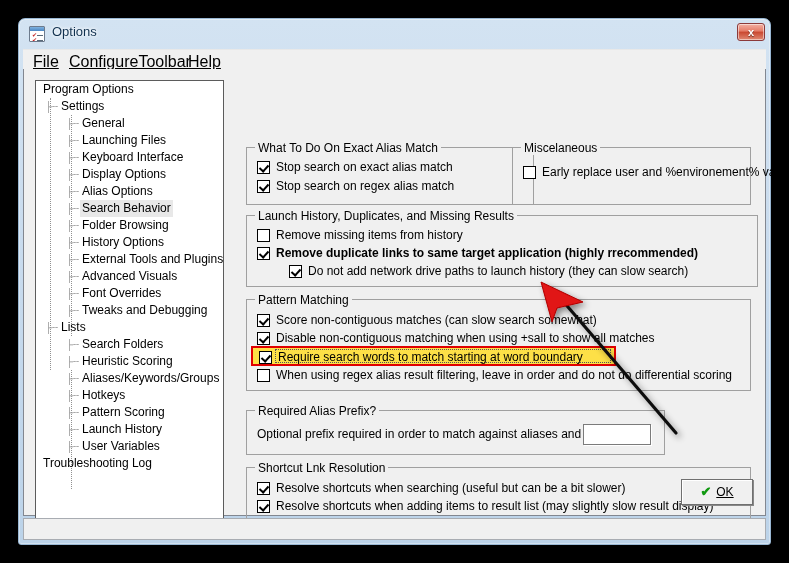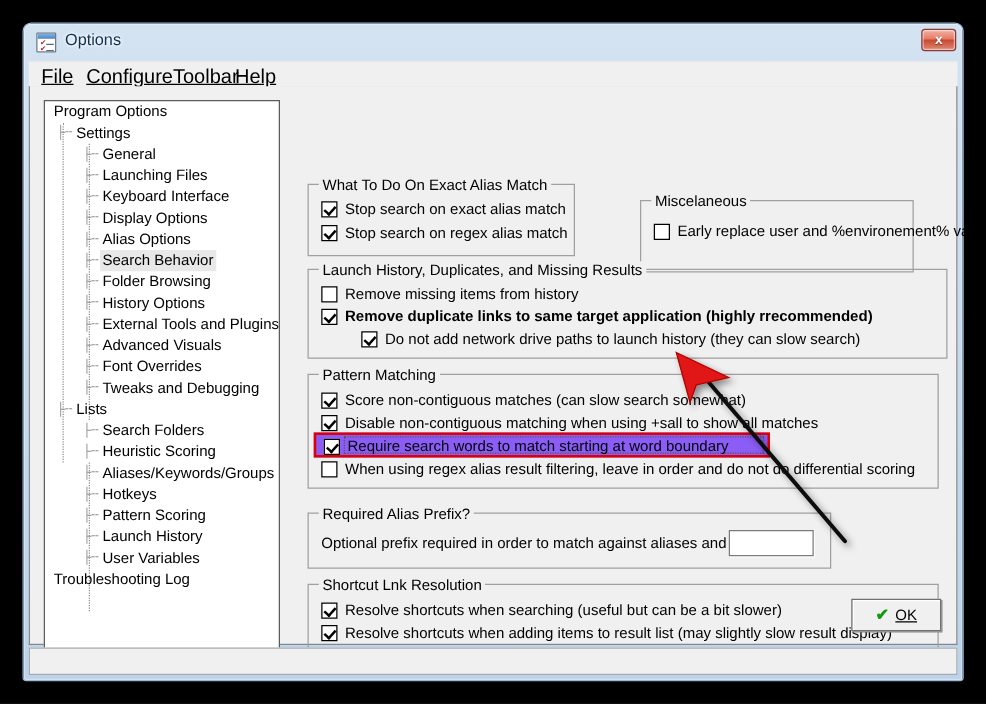--- a/index.html
+++ b/index.html
@@ -178,21 +178,21 @@
     width: 4px; height: 7px;
     border: solid #000000;
     border-width: 0 2px 2px 0;
     transform: rotate(42deg);
   }
   .rowlabel { vertical-align: 1px; }
 
   
   .hl {
     position: absolute;
-    background: #8b5cf6;
+    background: #fde047;
     border: 2px solid #e00000;
     box-sizing: border-box;
     z-index: 2;
   }
   .hl .row { left: 6px; top: 2px; }
   .hl .focusdots {
     position: absolute;
     left: 22px; top: 1px; right: 3px; bottom: 1px;
     border: 1px dotted #555555;
     box-sizing: border-box;
@@ -280,31 +280,31 @@
           <div class="tnode lvl2"><span class="elbow" style="color: rgb(144, 144, 144); font-size: 10px;">├╌</span><span class="lbl">Heuristic Scoring</span></div>
           <div class="tnode lvl2"><span class="elbow" style="color: rgb(144, 144, 144); font-size: 10px;">├╌</span><span class="lbl">Aliases/Keywords/Groups</span></div>
           <div class="tnode lvl2"><span class="elbow" style="color: rgb(144, 144, 144); font-size: 10px;">├╌</span><span class="lbl">Hotkeys</span></div>
           <div class="tnode lvl2"><span class="elbow" style="color: rgb(144, 144, 144); font-size: 10px;">├╌</span><span class="lbl">Pattern Scoring</span></div>
           <div class="tnode lvl2"><span class="elbow" style="color: rgb(144, 144, 144); font-size: 10px;">├╌</span><span class="lbl">Launch History</span></div>
           <div class="tnode lvl2"><span class="elbow" style="color: rgb(144, 144, 144); font-size: 10px;">├╌</span><span class="lbl">User Variables</span></div>
           <div class="tnode lvl0"><span class="lbl">Troubleshooting Log</span></div>
         </div>
     </div>
 
-    <div class="gb" style="left:222px; top:78px; width:214px; height:58px;">
+    <div class="gb" style="left:222px; top:78px; width:288px; height:58px;">
       <div class="cap">What To Do On Exact Alias Match</div>
       <div class="row" style="top:12px;">
         <span class="cb on"></span><span class="rowlabel">Stop search on exact alias match</span>
       </div>
       <div class="row" style="top:31px;">
         <span class="cb on"></span><span class="rowlabel">Stop search on regex alias match</span>
       </div>
     </div>
 
-    <div class="gb" style="left:488px; top:78px; width:219px; height:58px;margin-top:13px;">
+    <div class="gb" style="left:488px; top:78px; width:239px; height:58px;">
       <div class="cap">Miscelaneous</div>
       <div class="row" style="top:17px;">
         <span class="cb"></span><span class="rowlabel">Early replace user and %environement% vars</span>
       </div>
     </div>
 
     <div class="gb" style="left:222px; top:146px; width:512px; height:72px;text-align:right;">
       <div class="cap">Launch History, Duplicates, and Missing Results</div>
       <div class="row" style="top:12px;">
         <span class="cb"></span><span class="rowlabel">Remove missing items from history</span>

